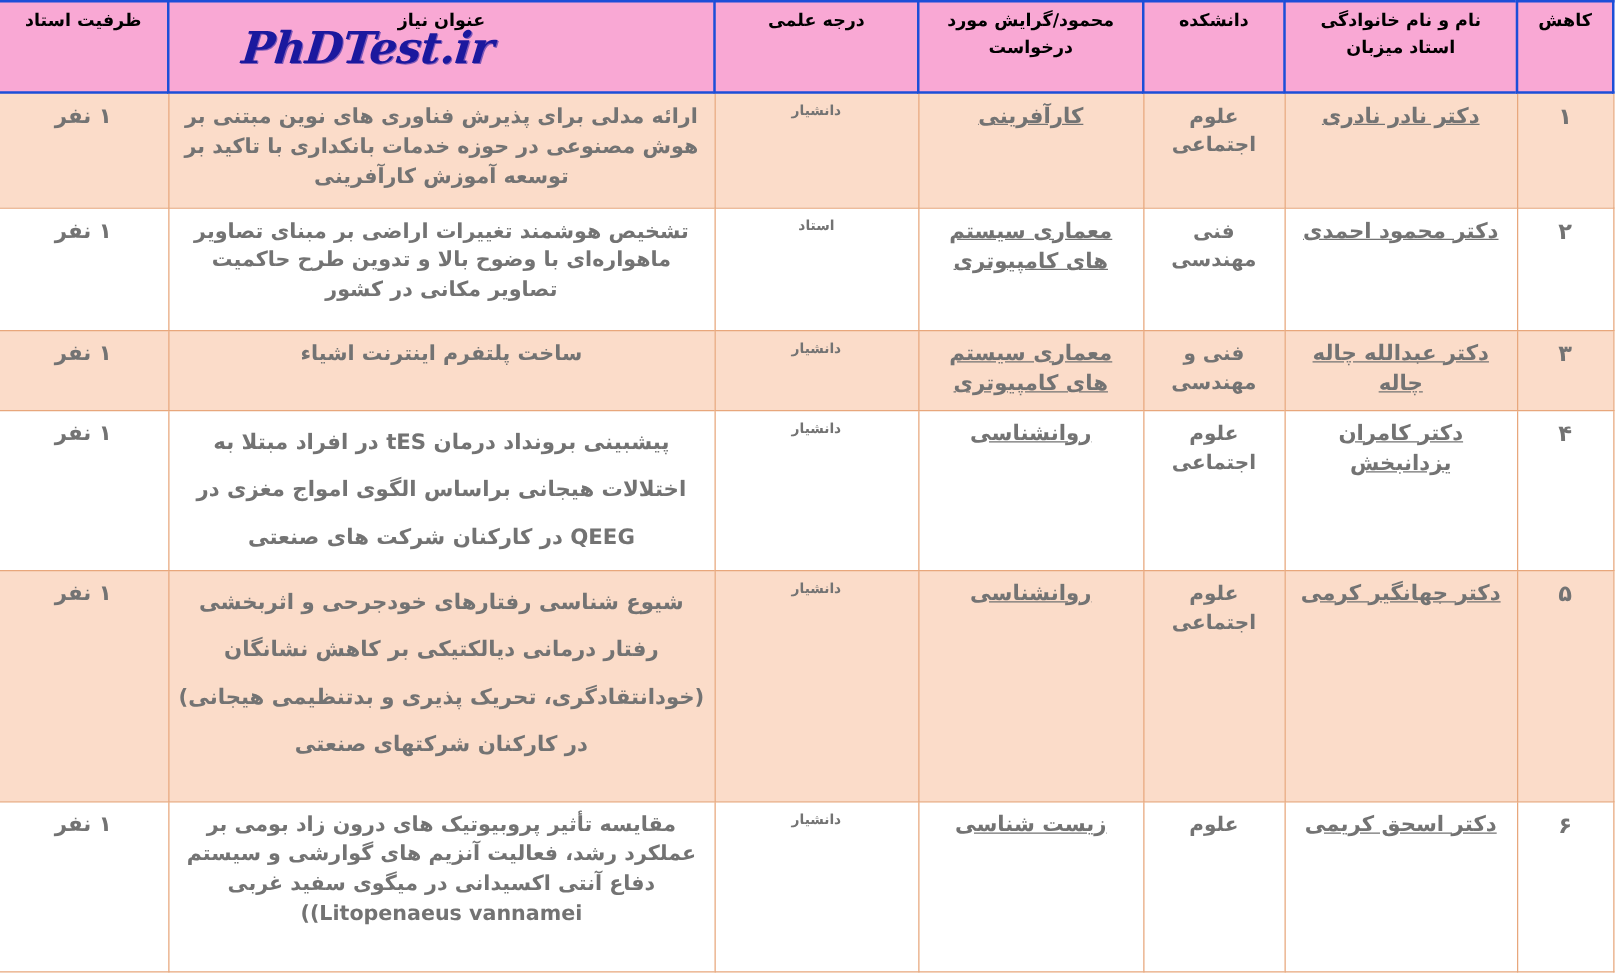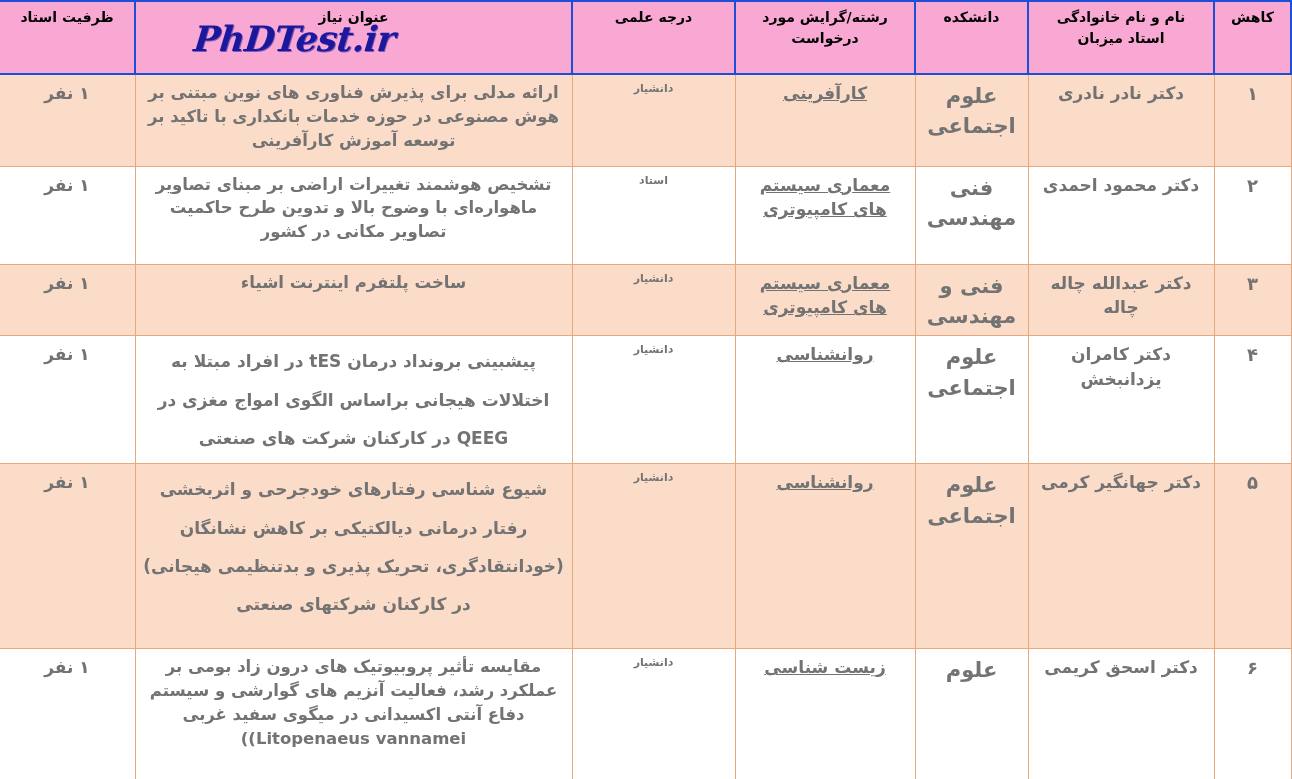--- a/index.html
+++ b/index.html
@@ -51,22 +51,22 @@
     font-size: 14px;
     height: 62px;
     vertical-align: top;
     padding-top: 5px;
     line-height: 1.5;
   }
   tr.shade td { background: #FBDCC9; }
   tr.plain td { background: #FFFFFF; }
 
   td.num    { font-size: 18px; padding-top: 8px; }
-  td.name   { font-size: 17px; padding-top: 8px; letter-spacing: 0.2px; }
-  td.fac    { font-size: 21px; padding-top: 8px; }
+  td.name   { font-size: 17px; padding-top: 8px; letter-spacing: 0.2px; text-decoration: underline; }
+  td.fac    { font-size: 16px; padding-top: 8px; }
   td.field  { font-size: 17px; padding-top: 8px; text-decoration: underline; }
   td.rank   { font-size: 11px; padding-top: 8px; }
   td.title  { font-size: 16.5px; padding-top: 8px; line-height: 1.62; }
   td.cap    { font-size: 17px; padding-top: 8px; }
 
   tr.tall-rel td.title { line-height: 2.25; font-size: 17px; }
 
   
   #watermark {
     position: absolute;
@@ -99,21 +99,21 @@
       <col class="c-reshte">
         <col class="c-daraje">
         <col class="c-onvan">
         <col class="c-zarfiat">
     </colgroup>
     <thead>
       <tr>
         <th>کاهش</th>
         <th>نام و نام خانوادگی استاد میزبان</th>
         <th>دانشکده</th>
-        <th>رشته/گرایش مورد درخواست</th>
+        <th>محمود/گرایش مورد درخواست</th>
         <th>درجه علمی</th>
         <th>عنوان نیاز</th>
         <th>ظرفیت استاد</th>
       </tr>
     </thead>
     <tbody>
       <tr class="shade" style="height:92px">
         <td class="num">۱</td>
         <td class="name">دکتر نادر نادری</td>
         <td class="fac">علوم اجتماعی</td>

